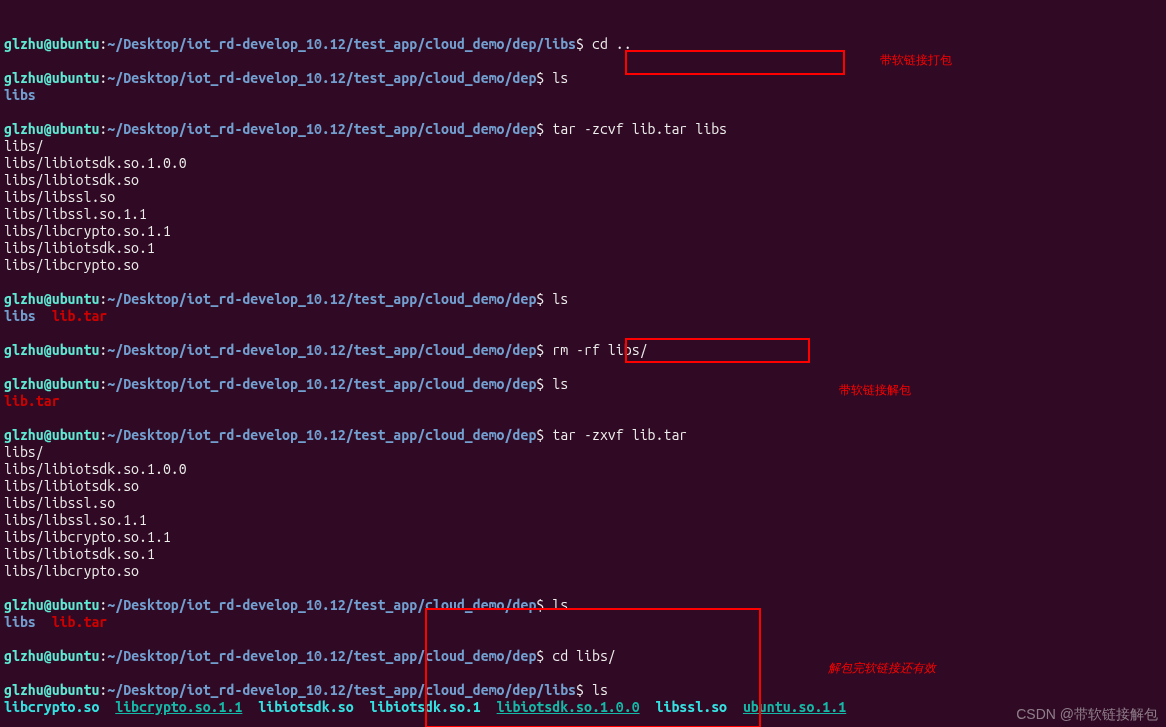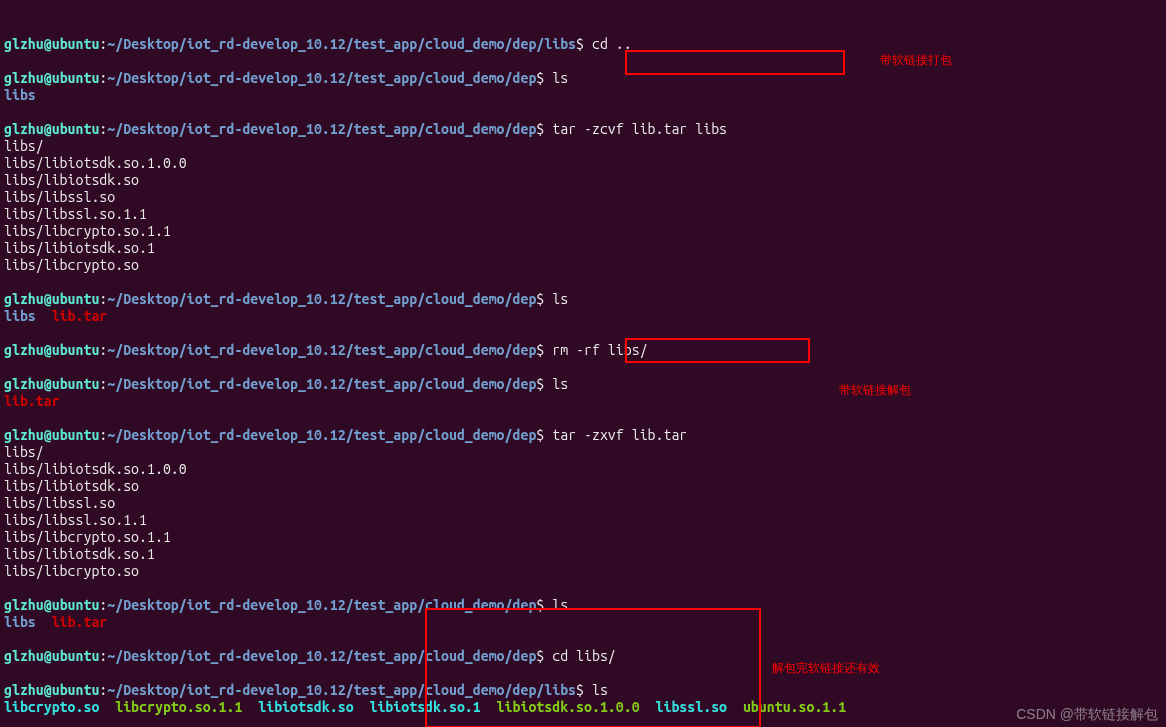--- a/index.html
+++ b/index.html
@@ -17,21 +17,21 @@
   }
   .term {
     padding: 2px 4px;
     white-space: pre;
   }
   .g { color: #5eead4; font-weight: bold; }   
   .b { color: #729fcf; font-weight: bold; text-align: center; }   
   .c { color: #34e2e2; font-weight: bold; }   
   .r { color: #cc0000; font-weight: bold; }   
   .w { color: #eeeeec; }
-  .lg{ color: #84cc16; font-weight: bold; }   
+  .lg{ color: #14b8a6; font-weight: bold; text-decoration: underline; }   
   .box {
     position: absolute;
     border: 2px solid #ff0000;
     box-sizing: border-box;
   }
   .annot {
     position: absolute;
     color: #ff0000;
     font-family: "Microsoft YaHei", sans-serif;
     font-size: 12px;
@@ -102,15 +102,15 @@
 
 </div>
 
 <div class="box" style="left:625px; top:50px; width:220px; height:25px;"></div>
 <div class="annot" style="left:880px; top:52px;">带软链接打包</div>
 
 <div class="box" style="left:625px; top:338px; width:185px; height:25px;"></div>
 <div class="annot" style="left:839px; top:340px;margin-top:42px;">带软链接解包</div>
 
 <div class="box" style="left:425px; top:608px; width:336px; height:120px;"></div>
-<div class="annot" style="left:772px; top:660px;">解包完软链接还有效</div>
+<div class="annot" style="left:828px; top:660px;font-style:italic;">解包完软链接还有效</div>
 
 <div class="watermark">CSDN @带软链接解包</div>
 
 </body></html>

